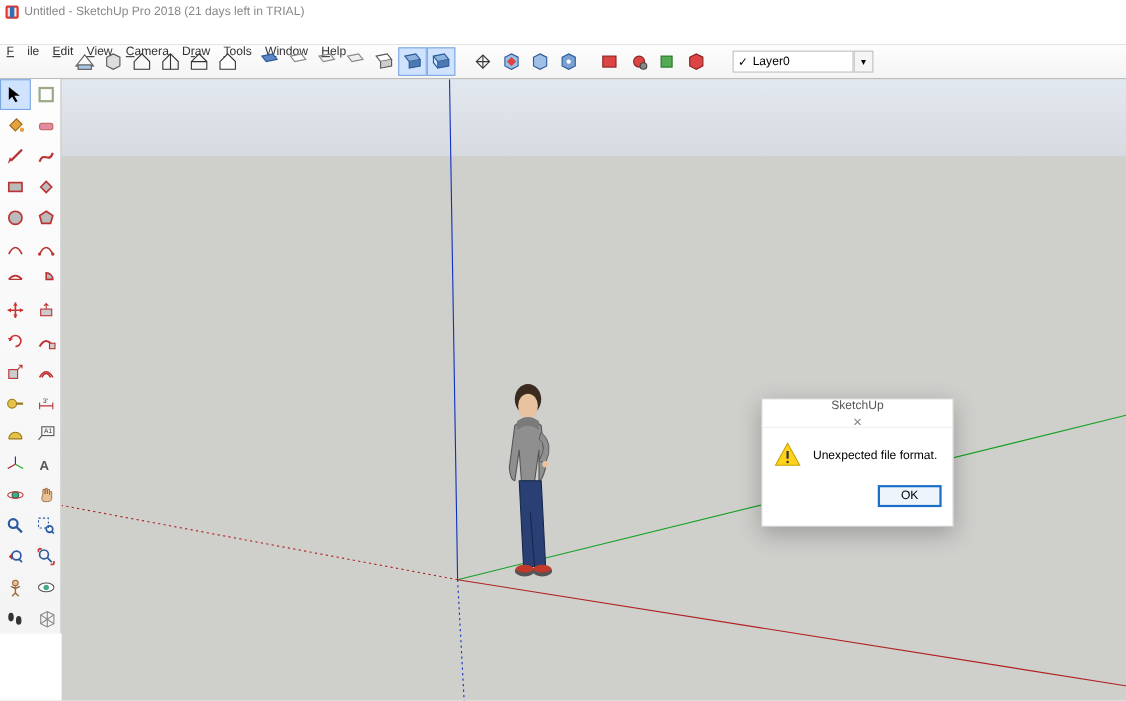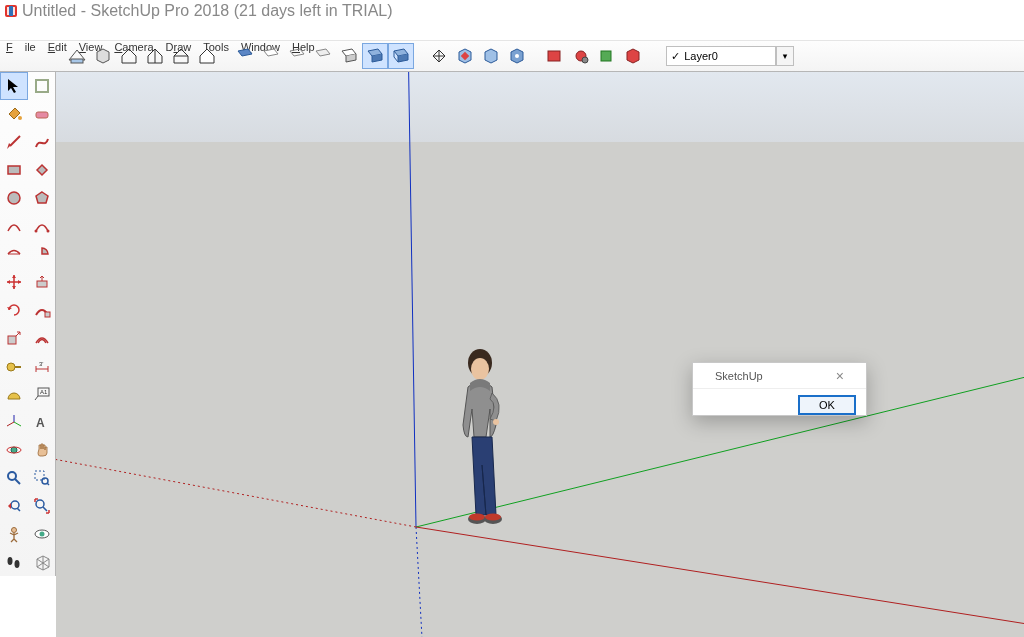--- a/index.html
+++ b/index.html
@@ -1,19 +1,19 @@
 <!DOCTYPE html>
 <html><head>
 <meta charset="utf-8">
 <style>
   * { margin: 0; padding: 0; box-sizing: border-box; font-family: "Segoe UI", Tahoma, sans-serif; }
   body { width: 1024px; height: 637px; background: #fff; overflow: hidden; position: relative; }
 
   
-  .titlebar { height: 22px; display: flex; align-items: center; padding: 0 4px; font-size: 16px; color: #888; background: #fff; }
+  .titlebar { height: 22px; display: flex; align-items: center; padding: 0 4px; font-size: 11px; color: #888; background: #fff; }
   .titlebar .logo { width: 14px; height: 14px; margin-right: 4px; display:inline-flex; }
 
   
   .menubar { height: 18px; display: flex; align-items: center; padding: 0 6px; font-size: 11px; color: #333; background:#fff; }
   .menubar span { margin-right: 12px; cursor: default; margin-top: 31px; }
   .menubar span u { text-decoration: underline; }
 
   
   .top-toolbar { height: 32px; border-top: 1px solid #e5e5e5; border-bottom: 1px solid #b6b6b6; display:flex; align-items:center; padding-left:64px; gap:0; background:linear-gradient(#fdfdfd,#f4f4f4); }
   .tbtn { width:26px; height:26px; display:flex; align-items:center; justify-content:center; border:1px solid transparent; }
@@ -26,24 +26,24 @@
   .toolbox { position:absolute; left:0; top:72px; width:56px; background:linear-gradient(#fdfdfd,#f4f4f4); border-right:1px solid #b6b6b6; display:grid; grid-template-columns:28px 28px; grid-auto-rows:28px; }
   .toolbox .cell { display:flex; align-items:center; justify-content:center; border:1px solid transparent; }
   .toolbox .cell.sel { background:#cfe3ff; border:1px solid #7aa7e0; }
 
   
   .viewport { position:absolute; left:56px; top:72px; right:0; bottom:0; background:#cfcfcc; overflow:hidden; }
   .sky { position:absolute; left:0; top:0; right:0; height:70px; background:linear-gradient(#e2e8ef,#d7dbe0); }
 
   
   .dialog { position:absolute; left:692px; top:362px; width:175px; background:#fff; border:1px solid #c8c8c8; box-shadow:0 6px 20px rgba(0,0,0,.25); }
-  .dlg-head { height:26px; display:flex; align-items:center; justify-content:space-between; padding:0 22px; font-size:11px; color:#555; border-bottom:1px solid #eee; }
+  .dlg-head { height:26px; display:flex; align-items:center; justify-content:space-between; padding:0 8px; font-size:11px; color:#555; border-bottom:1px solid #eee;flex-direction:column; }
   .dlg-close { font-size:14px; color:#888; cursor:default; }
   .dlg-body { padding:12px 10px 8px 10px; display:flex; align-items:center; gap:10px; font-size:11px; }
-  .dlg-foot { padding:6px 10px 0 10px; display:flex; justify-content:flex-end; }
+  .dlg-foot { padding:6px 10px 17px 10px; display:flex; justify-content:flex-end; }
   .dlg-btn { width:58px; height:20px; border:2px solid #1a6fc9; background:#eef4fb; font-size:11px; display:flex; align-items:center; justify-content:center; cursor:default; }
 
   svg { display:block; }
 </style>
 </head>
 <body>
 
 <div class="titlebar">
   <span class="logo">
     <svg width="14" height="14" viewBox="0 0 14 14">
@@ -457,18 +457,28 @@
     <ellipse cx="47" cy="172" rx="9" ry="5" fill="#555"></ellipse>
       <ellipse cx="47" cy="170" rx="8" ry="3.5" fill="#c0392b"></ellipse>
   </svg>
 </div>
 
 <div class="dialog">
   <div class="dlg-head">
     <span>SketchUp</span>
     <span class="dlg-close">×</span>
   </div>
+  <div class="dlg-body">
+    <span>
+      <svg width="26" height="26">
+          <path d="M13 2 L24 22 L2 22 Z" fill="#ffd21e" stroke="#c9a200"></path>
+          <rect x="12" y="9" width="2" height="7" fill="#333"></rect>
+          <rect x="12" y="18" width="2" height="2" fill="#333"></rect>
+        </svg>
+    </span>
+    <span>Unexpected file format.</span>
+  </div>
   <div class="dlg-foot">
     <div class="dlg-btn">
       <span>OK</span>
     </div>
   </div>
 </div>
 
 </body></html>

